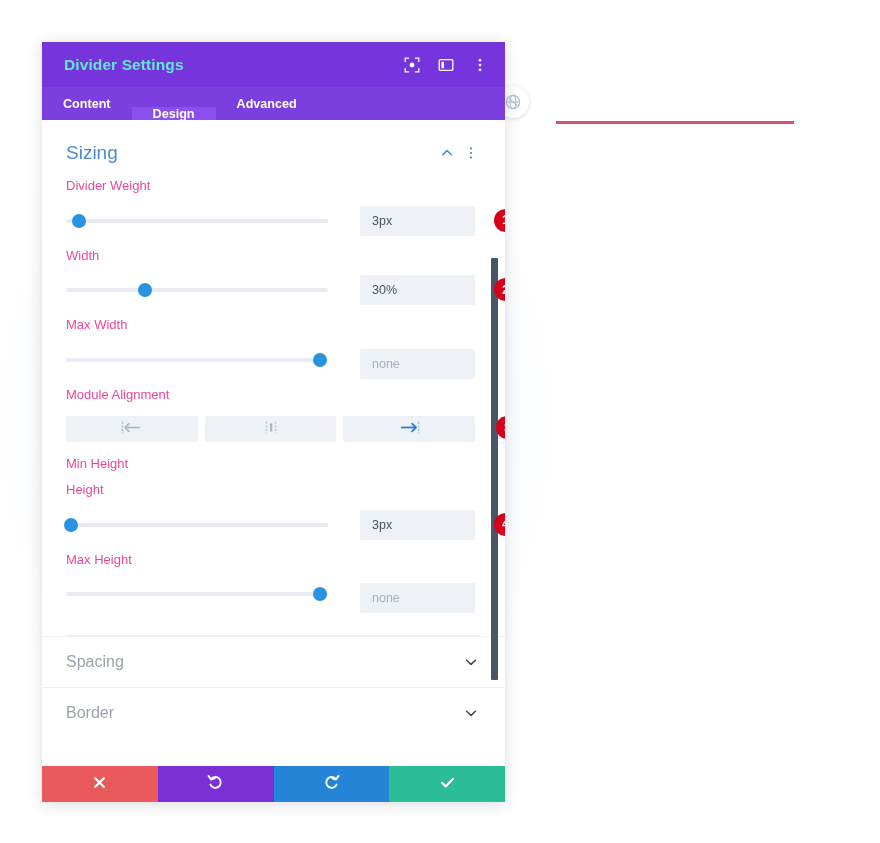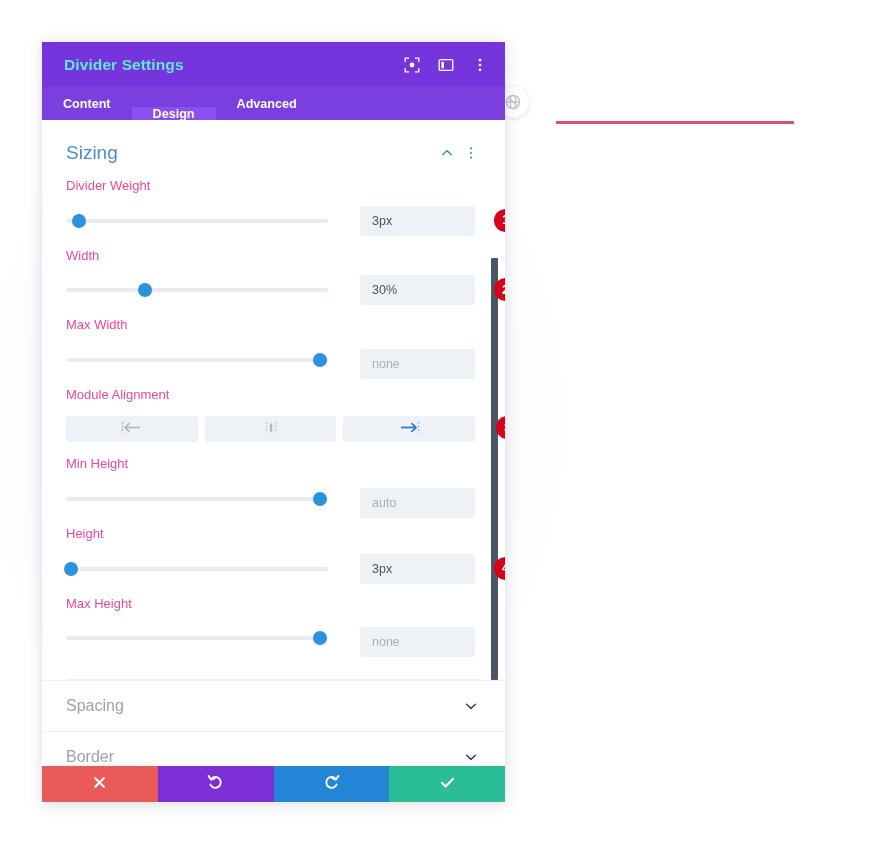--- a/index.html
+++ b/index.html
@@ -423,27 +423,20 @@
                 </svg>
               </span>
             </div>
           </div>
           <div class="badge" style="left:430px;top:4px">3</div>
         </div>
       </div>
 
       <div class="field">
         <div class="field-label">Min Height</div>
-        <div class="field-row">
-          <div class="slider">
-            <div class="slider-rail"></div>
-            <div class="slider-knob" style="left:97%"></div>
-          </div>
-          <div class="value-box placeholder">auto</div>
-        </div>
       </div>
 
       <div class="field">
         <div class="field-label">Height</div>
         <div class="field-row">
           <div class="slider">
             <div class="slider-rail"></div>
             <div class="slider-knob" style="left:2%"></div>
           </div>
           <div class="value-box">3px</div>

